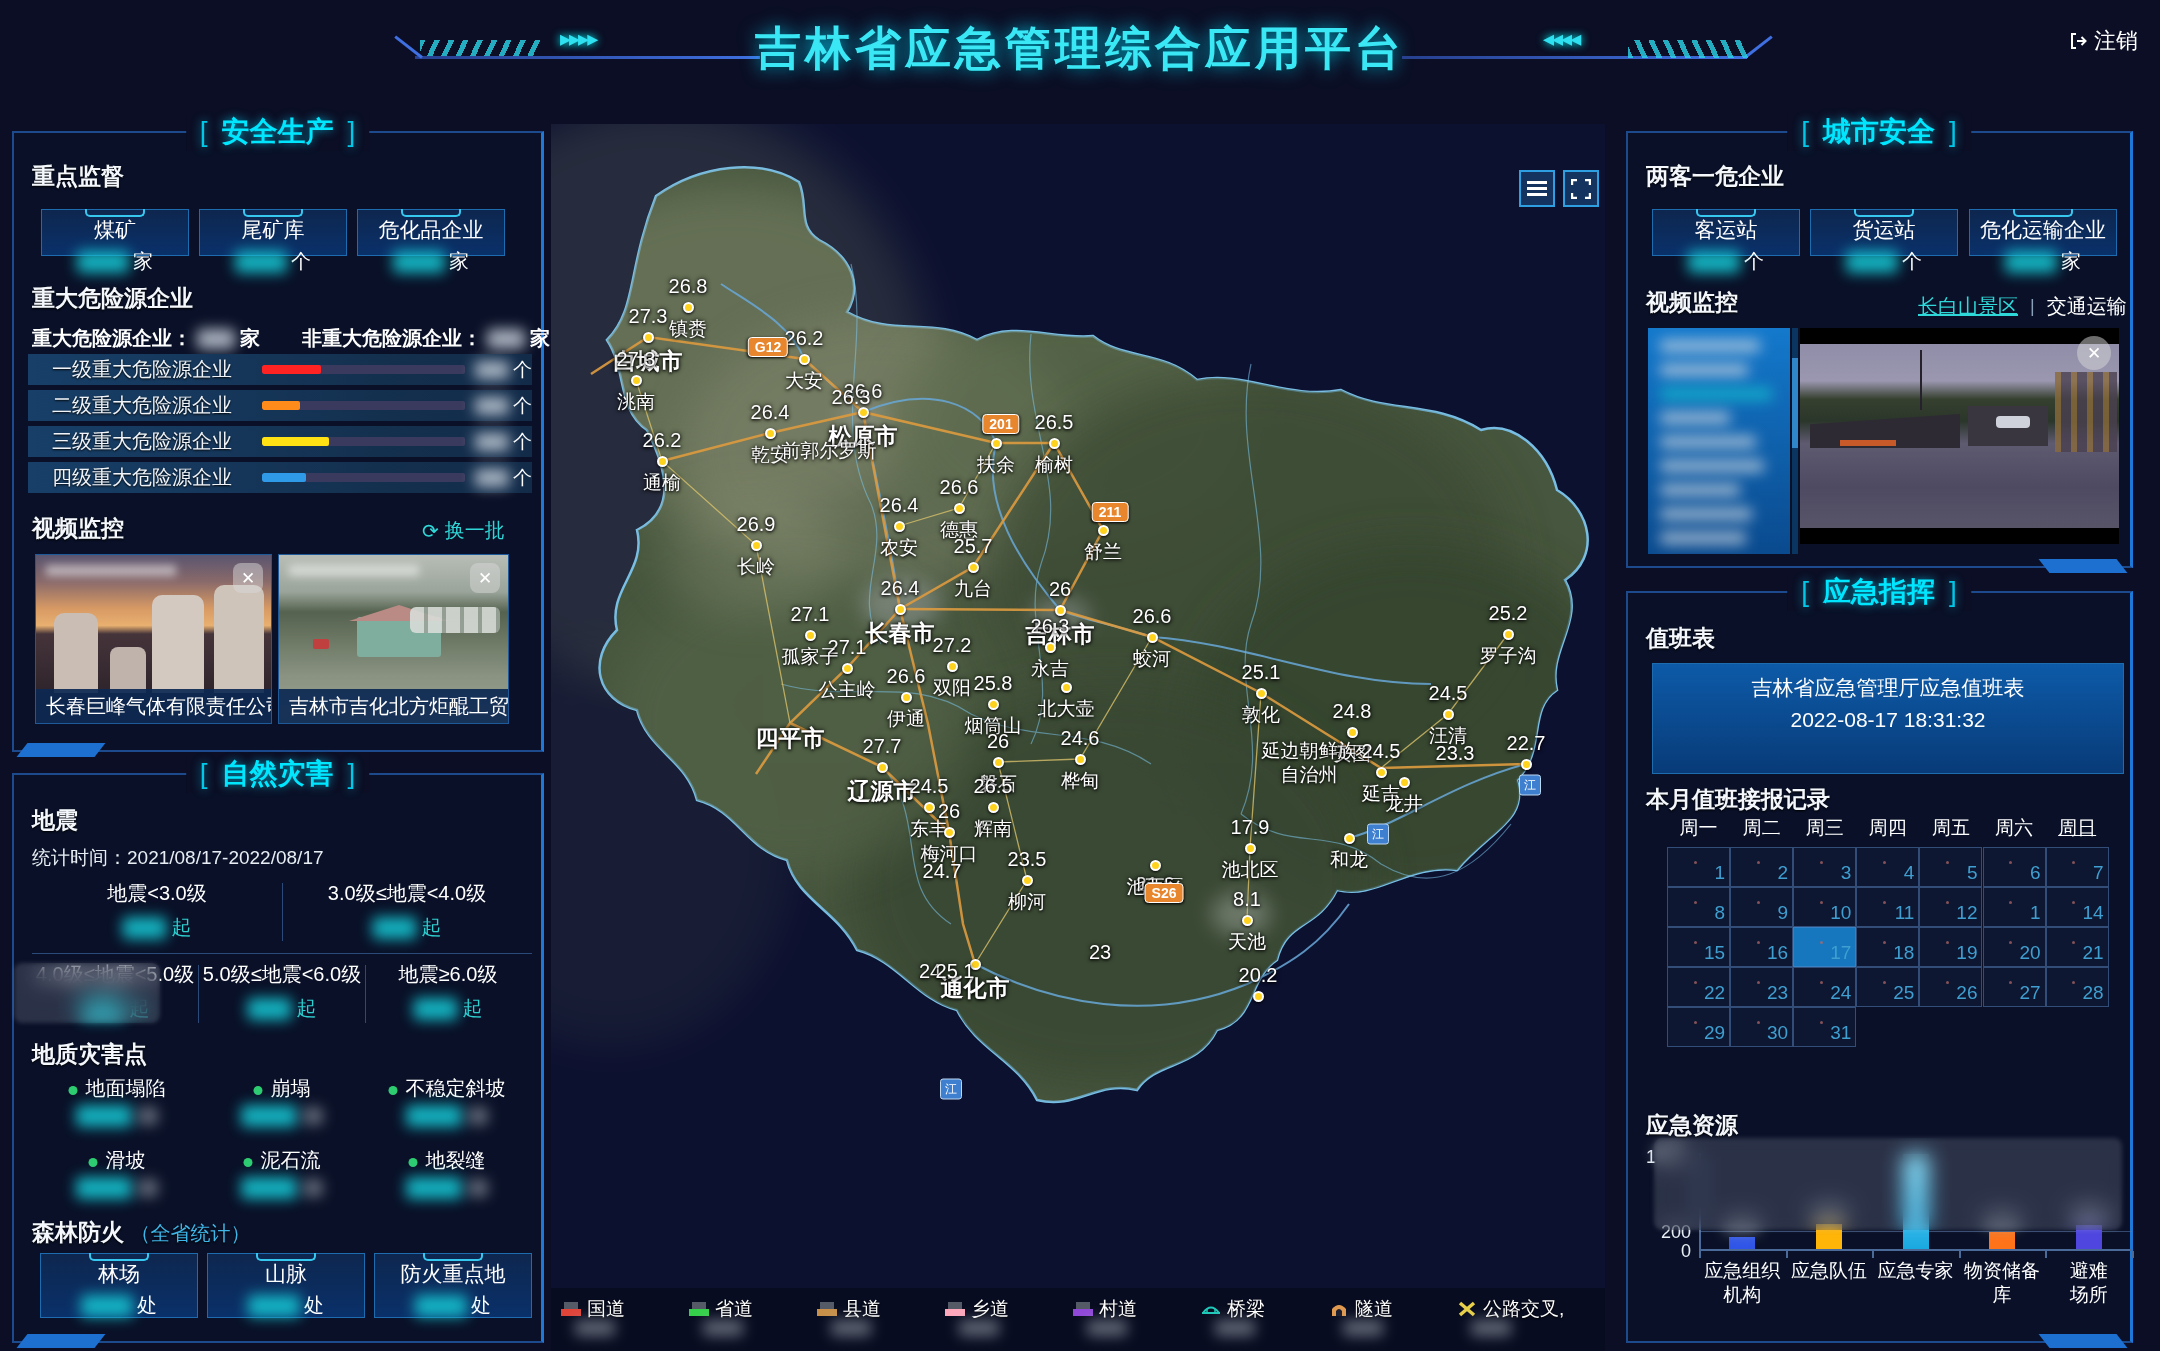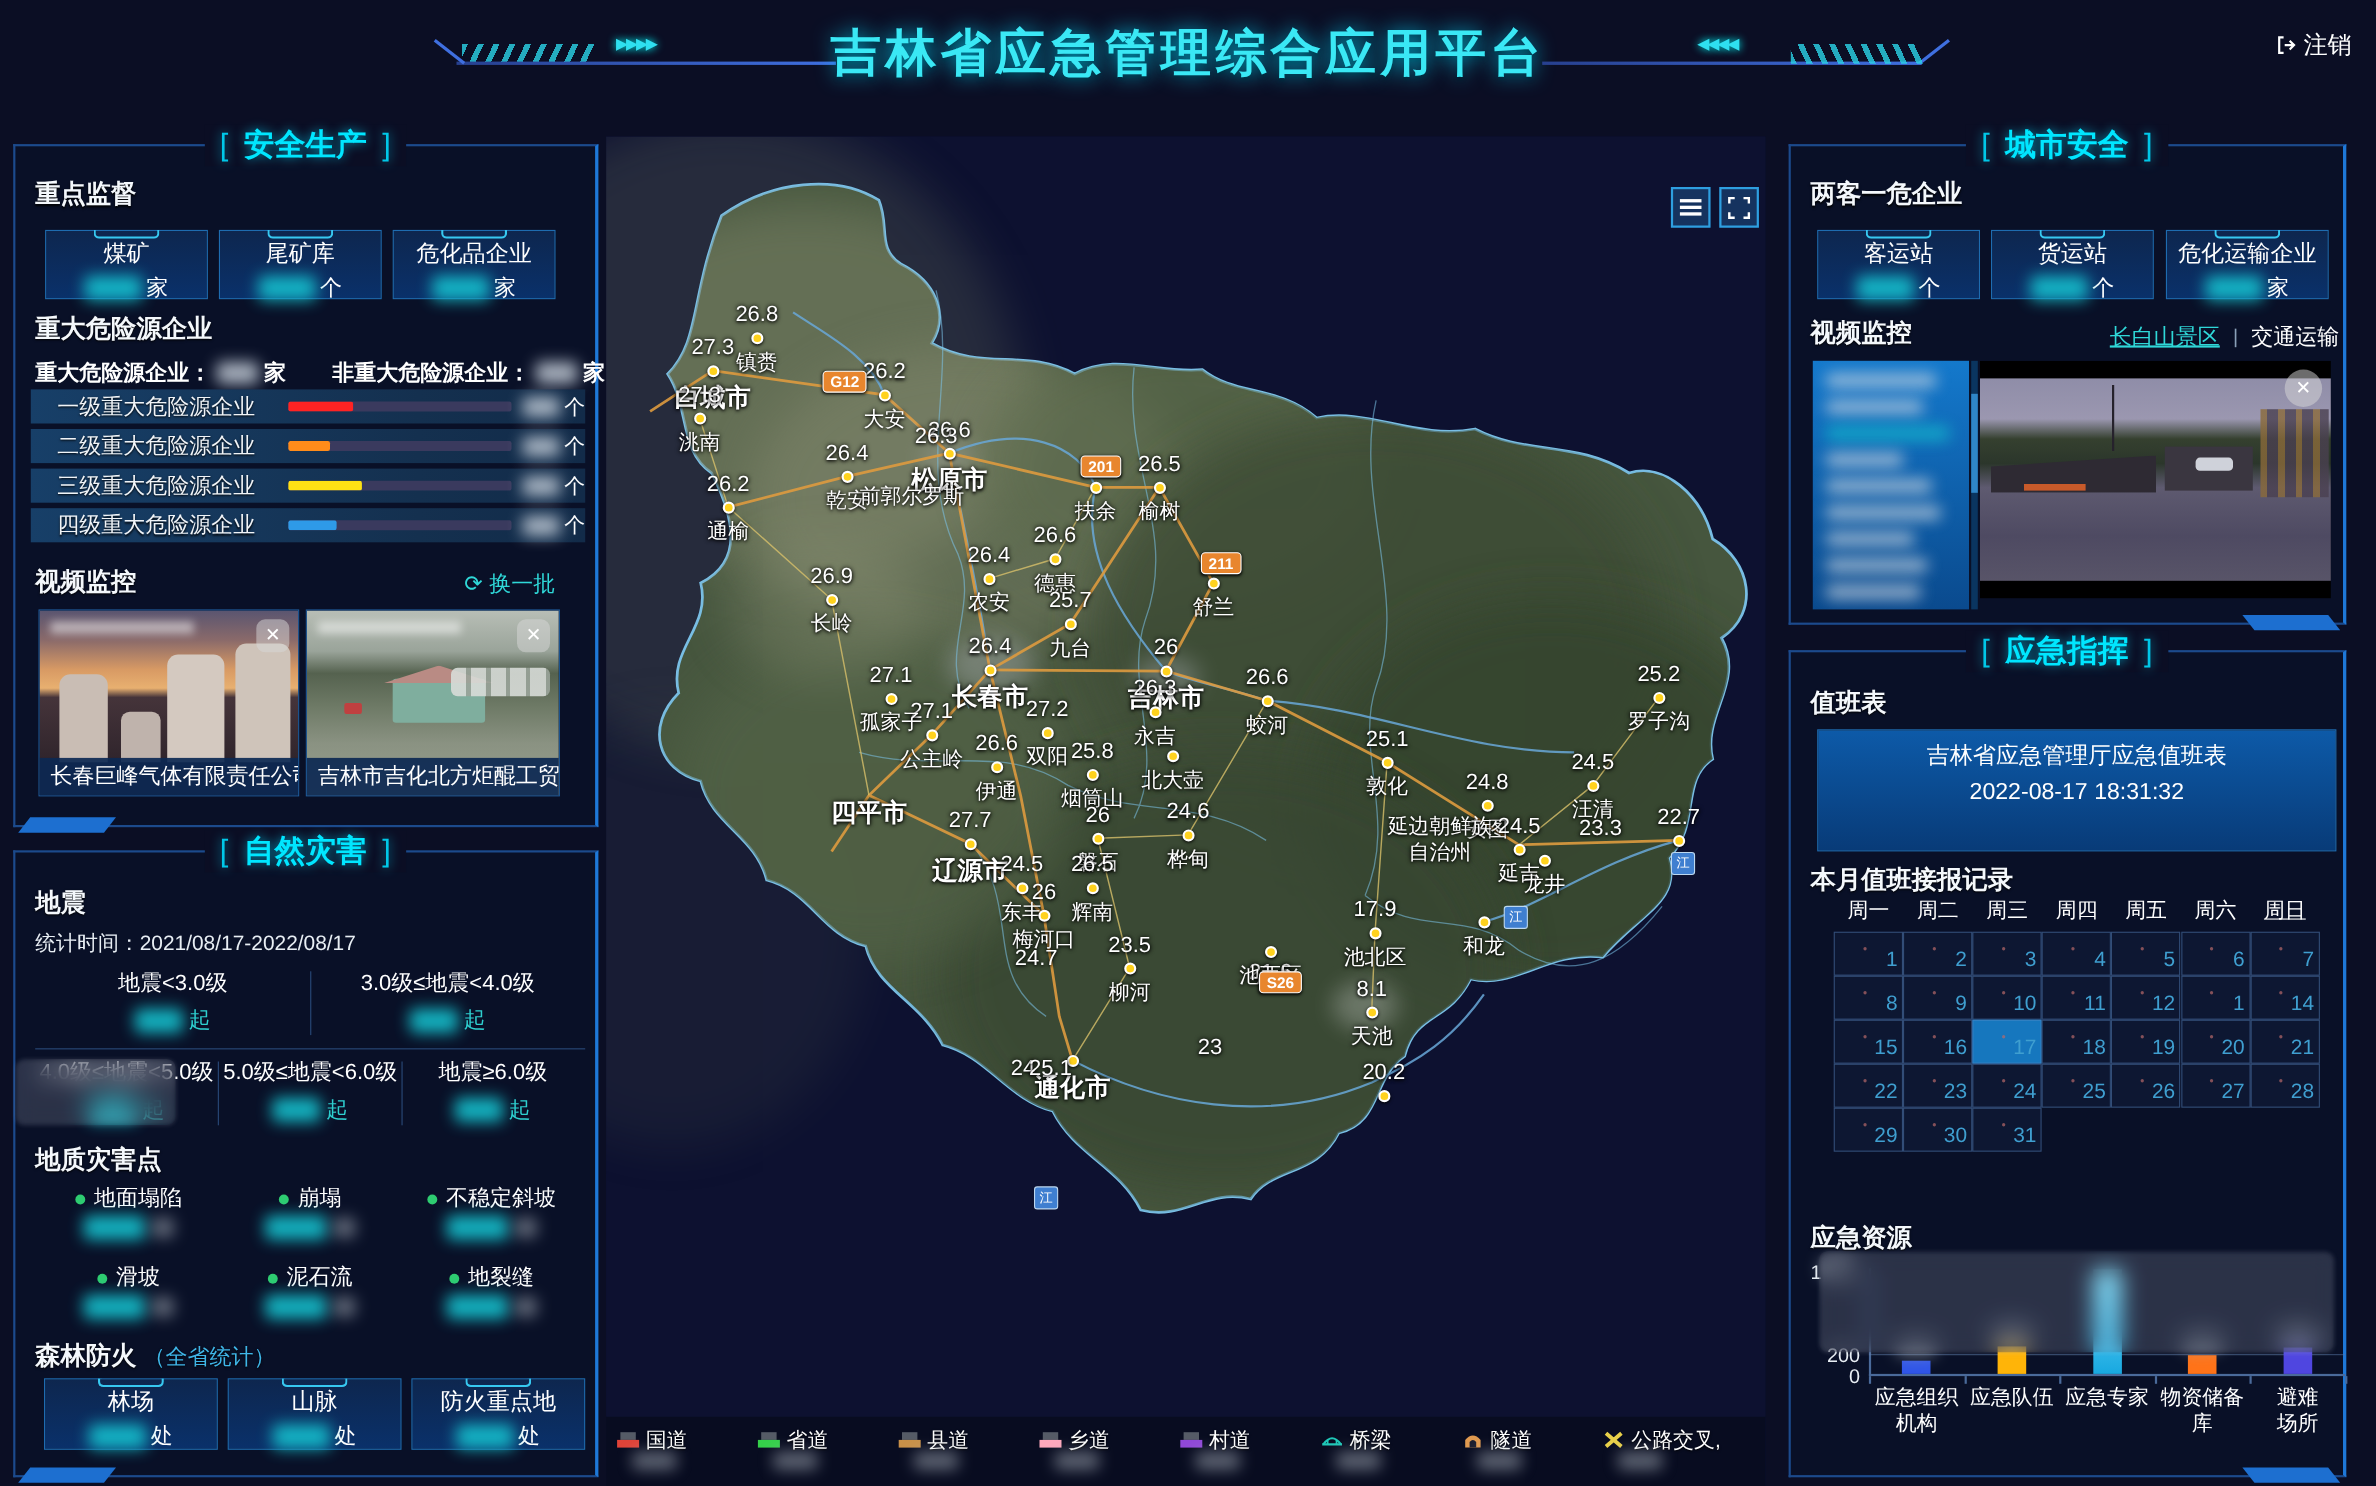--- a/index.html
+++ b/index.html
@@ -17,21 +17,21 @@
   #logout{position:absolute;right:22px;top:26px;font-size:22px;color:#fff;cursor:pointer;display:flex;align-items:center;gap:6px;}
   
   .panel{position:absolute;background:rgba(9,17,40,.78);border:2px solid #1c4a8c;border-right:3px solid #1e78d8;box-sizing:border-box;}
   .ptitle{position:absolute;top:-20px;left:50%;transform:translateX(-50%);white-space:nowrap;
     font-size:28px;font-weight:bold;color:#00e6ff;background:#0b0e24;padding:0 14px;text-shadow:0 0 10px rgba(0,220,255,.7);}
   .ptitle::before{content:"[";color:#00c8e8;margin-right:14px;font-weight:normal;}
   .ptitle::after{content:"]";color:#00c8e8;margin-left:14px;font-weight:normal;}
   .notchL{position:absolute;bottom:-7px;left:8px;width:78px;height:14px;background:#1d6fd0;transform:skewX(-38deg);}
   .notchR{position:absolute;bottom:-7px;right:8px;width:78px;height:14px;background:#1d6fd0;transform:skewX(38deg);}
   .sec{position:absolute;font-size:23px;font-weight:bold;color:#f4f8fc;text-shadow:0 1px 2px #000;white-space:nowrap;}
-  .card{position:absolute;height:63px;background:linear-gradient(180deg,rgba(24,90,170,.30),rgba(10,58,125,.78));
+  .card{position:absolute;height:47px;background:linear-gradient(180deg,rgba(24,90,170,.30),rgba(10,58,125,.78));
     border:1px solid #1e6cb0;box-sizing:border-box;text-align:center;}
   .card::before{content:"";position:absolute;top:-1px;left:50%;transform:translateX(-50%);width:56px;height:6px;
     border-left:2px solid #37c8f0;border-right:2px solid #37c8f0;border-bottom:2px solid #37c8f0;border-radius:0 0 5px 5px;}
   .cardlabel{margin-top:6px;font-size:21px;color:#fff;}
   .cardval{margin-top:4px;font-size:20px;color:#fff;display:flex;align-items:center;justify-content:center;gap:4px;}
   .bp{display:inline-block;border-radius:4px;filter:blur(7px);}
   .bp.teal{background:#15c2cf;opacity:.9;}
   .bp.white{background:#cfd8e2;opacity:.8;}
   .bp.grey{background:#aab2bc;opacity:.55;}
   .frost{position:absolute;background:rgba(200,207,222,.18);border-radius:8px;backdrop-filter:blur(10px);filter:blur(2px);z-index:6;}

